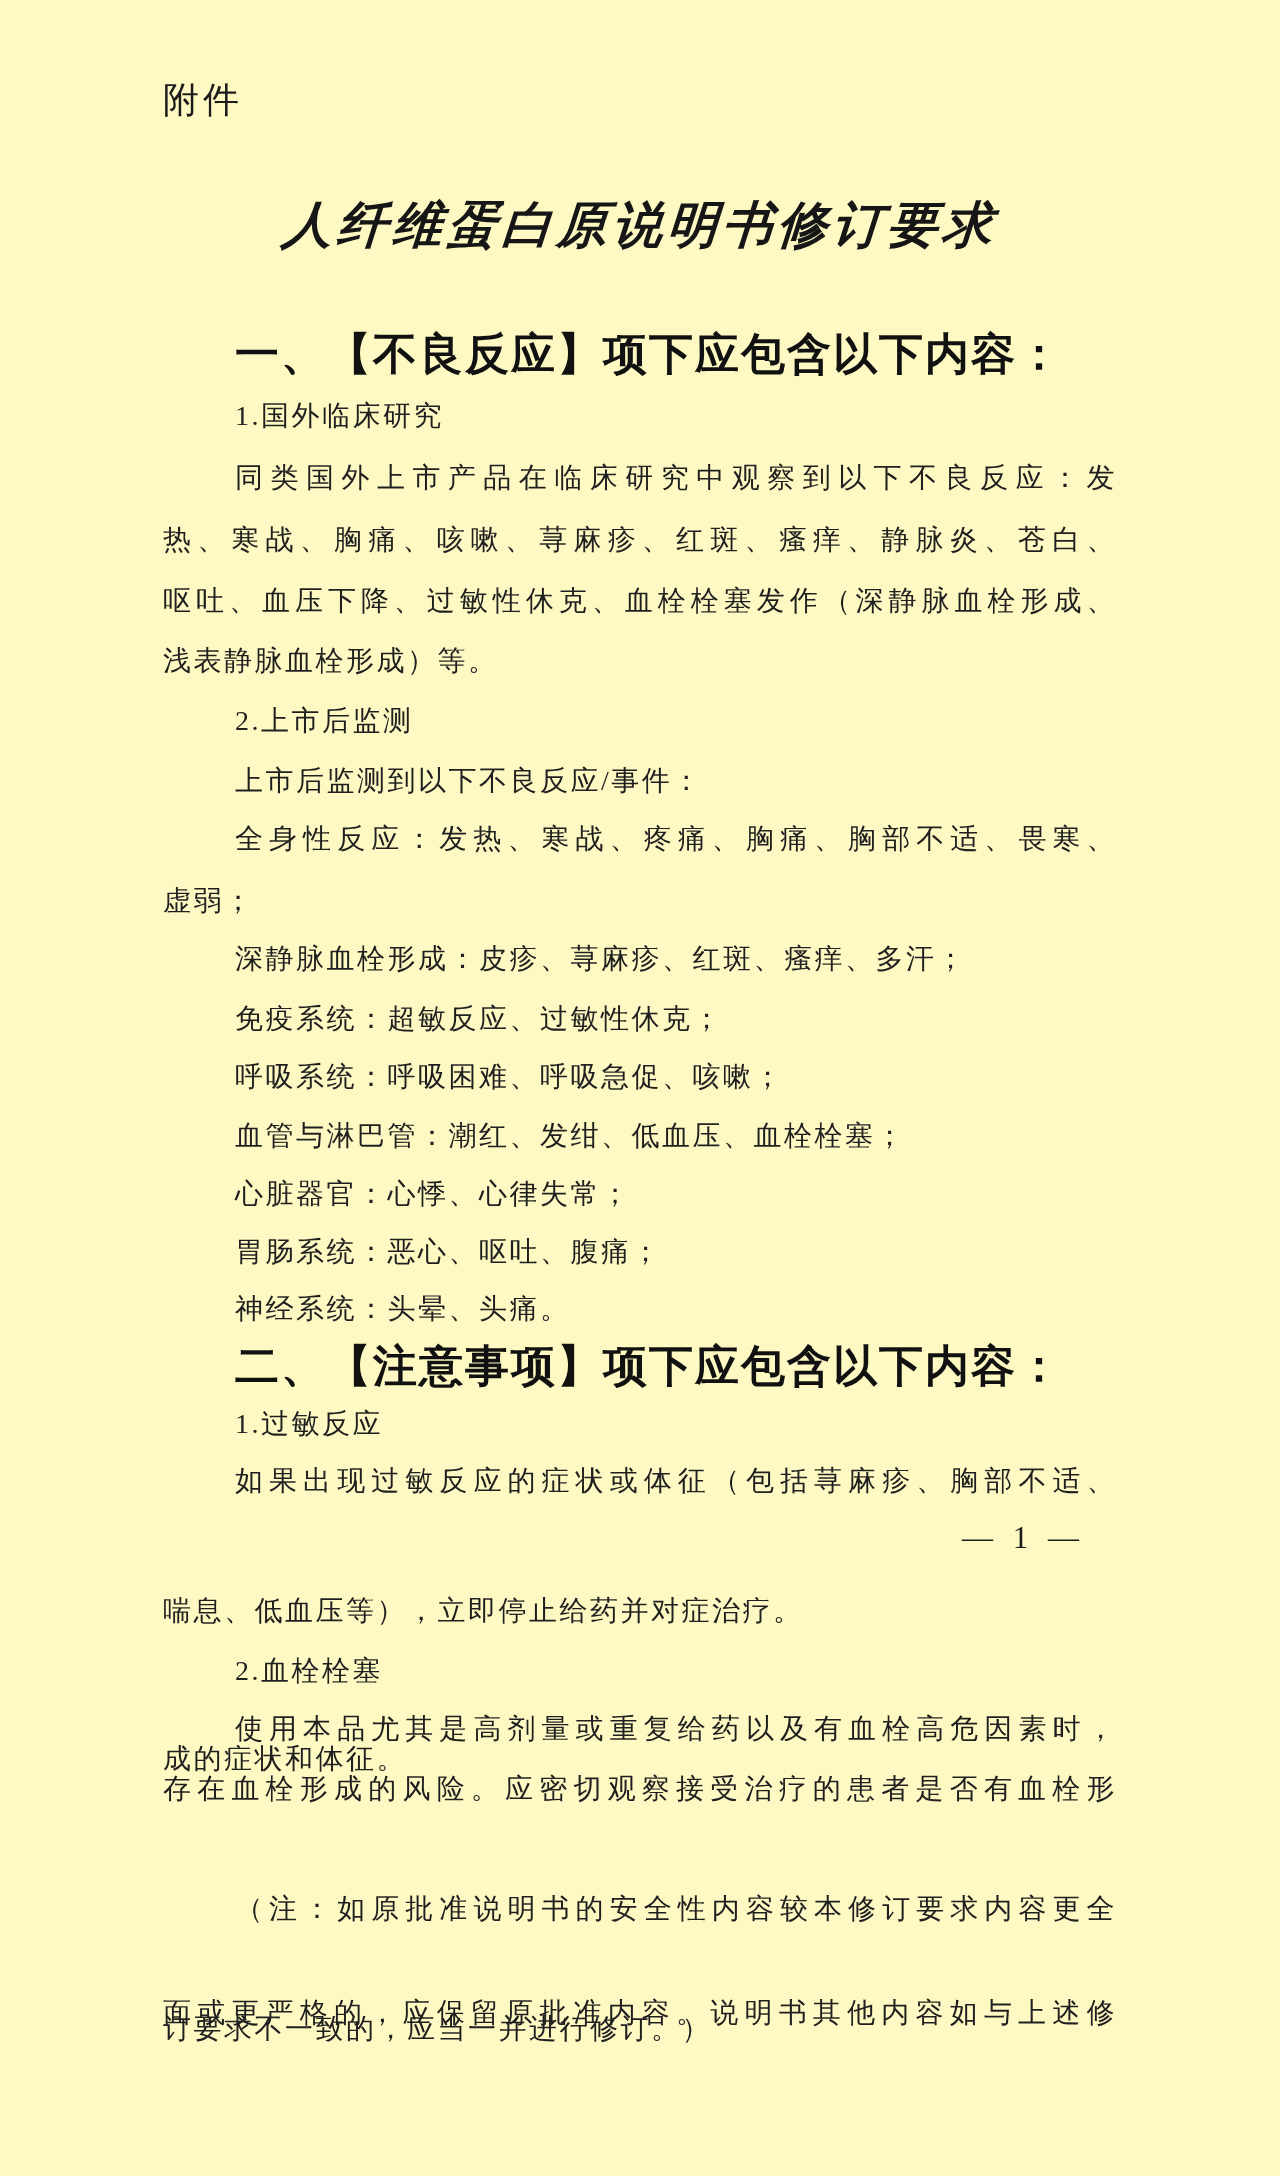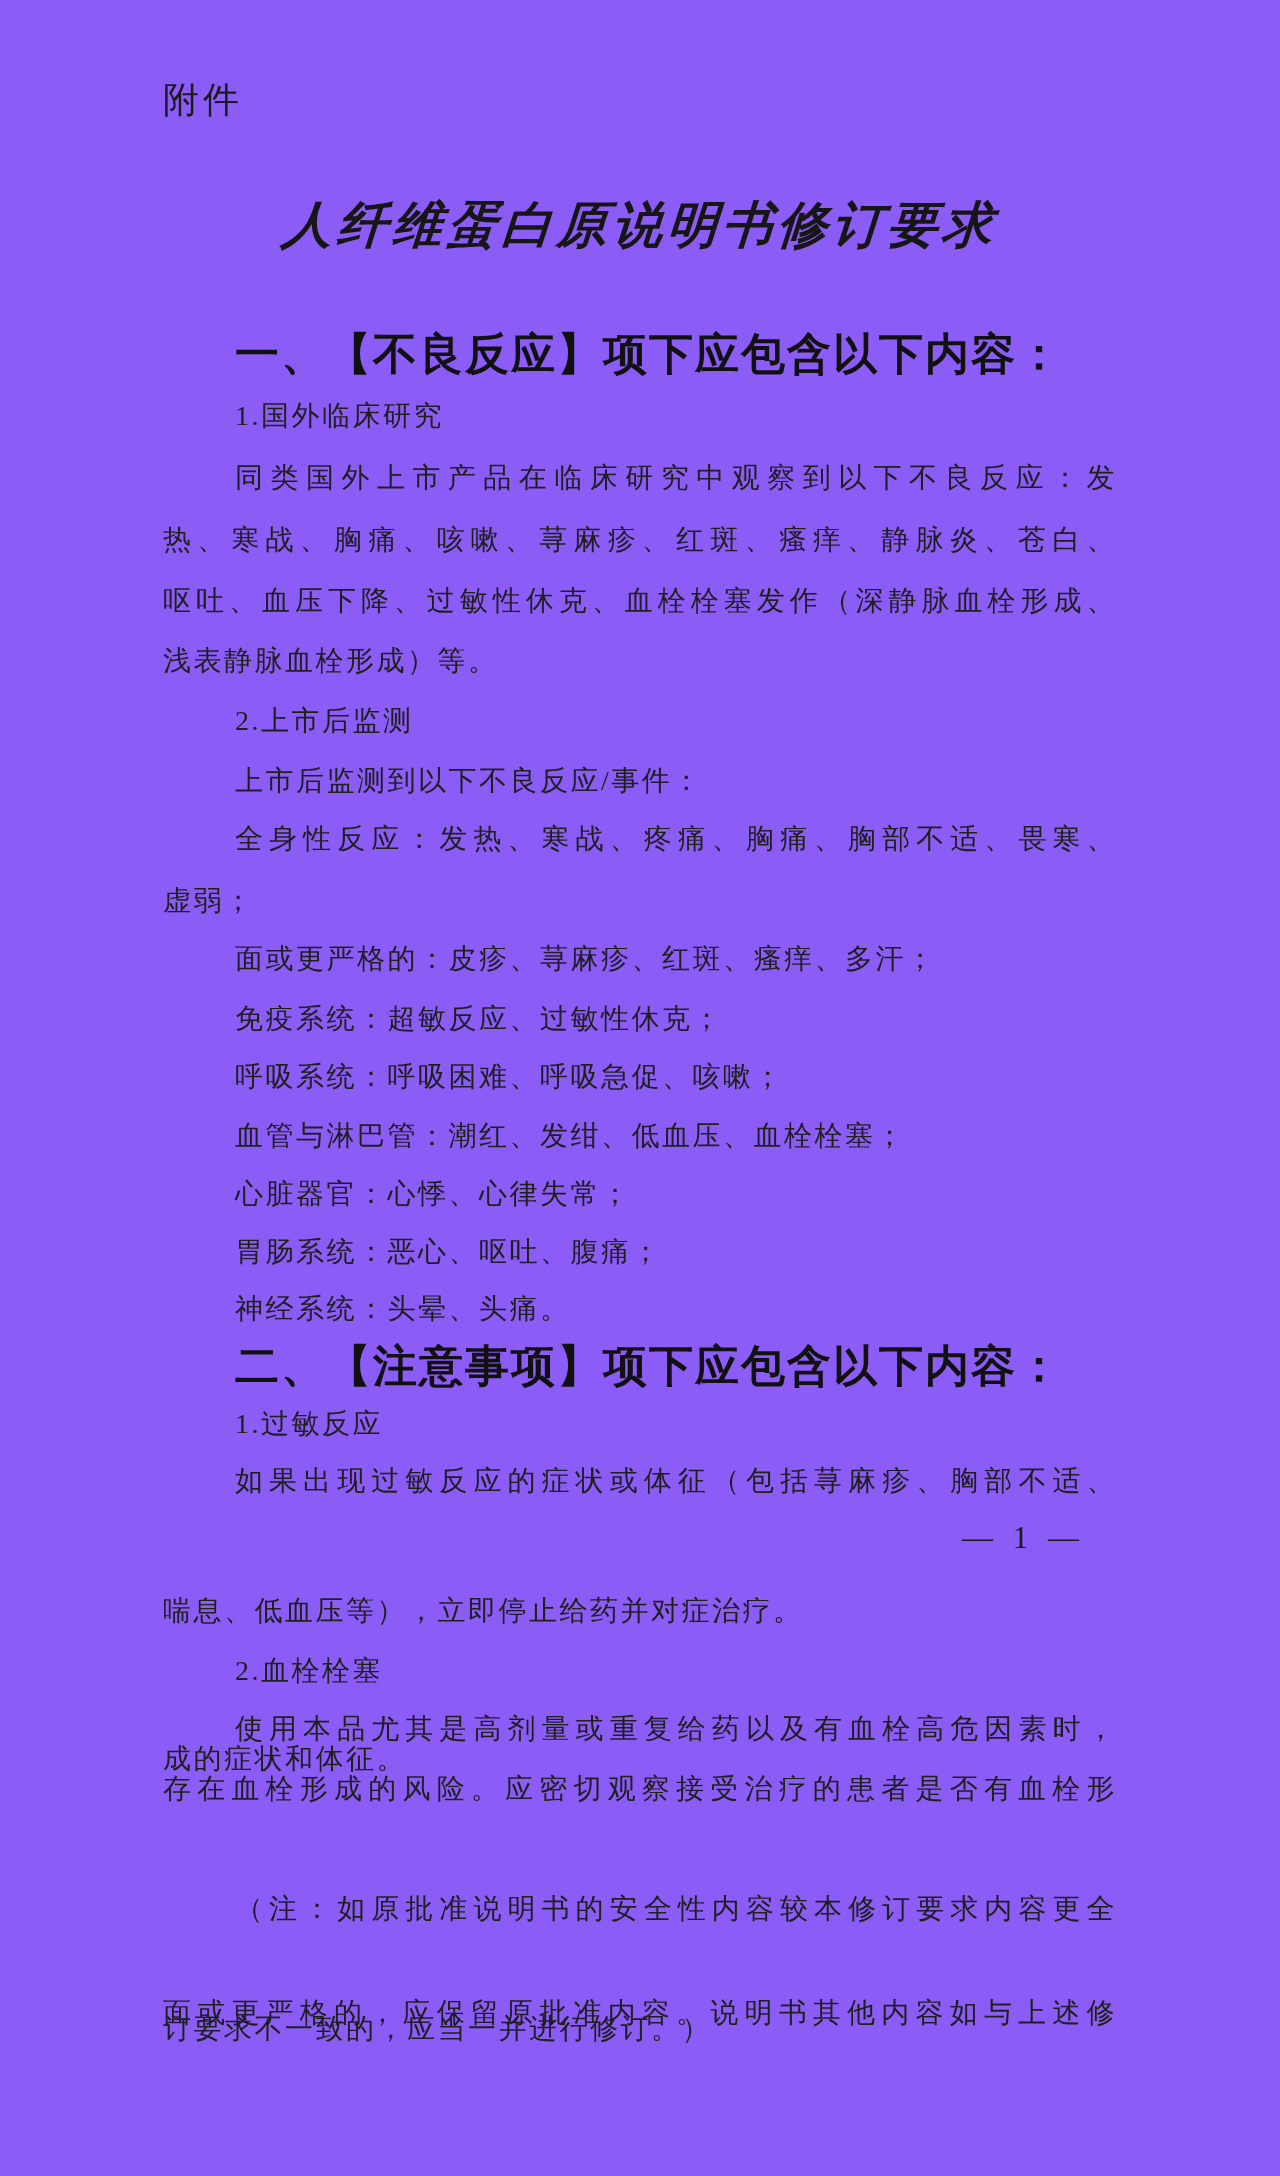--- a/index.html
+++ b/index.html
@@ -5,21 +5,21 @@
   html, body {
     margin: 0;
     padding: 0;
     background: #ffffff;
   }
   .page {
     position: relative;
     width: 1280px;
     height: 2176px;
     margin: 0 auto;
-    background: #8b5cf6;
+    background: #fef9c3;
     overflow: hidden;
     color: #1f1f1f;
   }
   .attachment-label {
     position: absolute;
     top: 76px;
     left: 163px;
     font-family: "Liberation Sans", "DejaVu Sans", sans-serif;
     font-size: 36px;
     letter-spacing: 4px;
@@ -89,21 +89,21 @@
       <div class="line heading indent" style="top: 330px;">一、【不良反应】项下应包含以下内容：</div>
       <div class="line body indent" style="top: 392px;">1.国外临床研究</div>
       <div class="line body indent justify" style="top: 454px;">同类国外上市产品在临床研究中观察到以下不良反应：发</div>
       <div class="line body justify" style="top: 516px;">热、寒战、胸痛、咳嗽、荨麻疹、红斑、瘙痒、静脉炎、苍白、</div>
       <div class="line body justify" style="top: 577px;">呕吐、血压下降、过敏性休克、血栓栓塞发作（深静脉血栓形成、</div>
       <div class="line body" style="top: 637px;">浅表静脉血栓形成）等。</div>
       <div class="line body indent" style="top: 697px;">2.上市后监测</div>
       <div class="line body indent" style="top: 757px;">上市后监测到以下不良反应/事件：</div>
       <div class="line body indent justify" style="top: 815px;">全身性反应：发热、寒战、疼痛、胸痛、胸部不适、畏寒、</div>
       <div class="line body" style="top: 877px;">虚弱；</div>
-      <div class="line body indent" style="top: 935px;">面或更严格的：皮疹、荨麻疹、红斑、瘙痒、多汗；</div>
+      <div class="line body indent" style="top: 935px;">深静脉血栓形成：皮疹、荨麻疹、红斑、瘙痒、多汗；</div>
       <div class="line body indent" style="top: 995px;">免疫系统：超敏反应、过敏性休克；</div>
       <div class="line body indent" style="top: 1053px;">呼吸系统：呼吸困难、呼吸急促、咳嗽；</div>
       <div class="line body indent" style="top: 1112px;">血管与淋巴管：潮红、发绀、低血压、血栓栓塞；</div>
       <div class="line body indent" style="top: 1170px;">心脏器官：心悸、心律失常；</div>
       <div class="line body indent" style="top: 1228px;">胃肠系统：恶心、呕吐、腹痛；</div>
       <div class="line body indent" style="top: 1285px;">神经系统：头晕、头痛。</div>
       <div class="line heading indent" style="top: 1342px;">二、【注意事项】项下应包含以下内容：</div>
       <div class="line body indent" style="top: 1400px;">1.过敏反应</div>
       <div class="line body indent justify" style="top: 1457px;">如果出现过敏反应的症状或体征（包括荨麻疹、胸部不适、</div>
       <div class="line body" style="top: 1587px;">喘息、低血压等），立即停止给药并对症治疗。</div>

